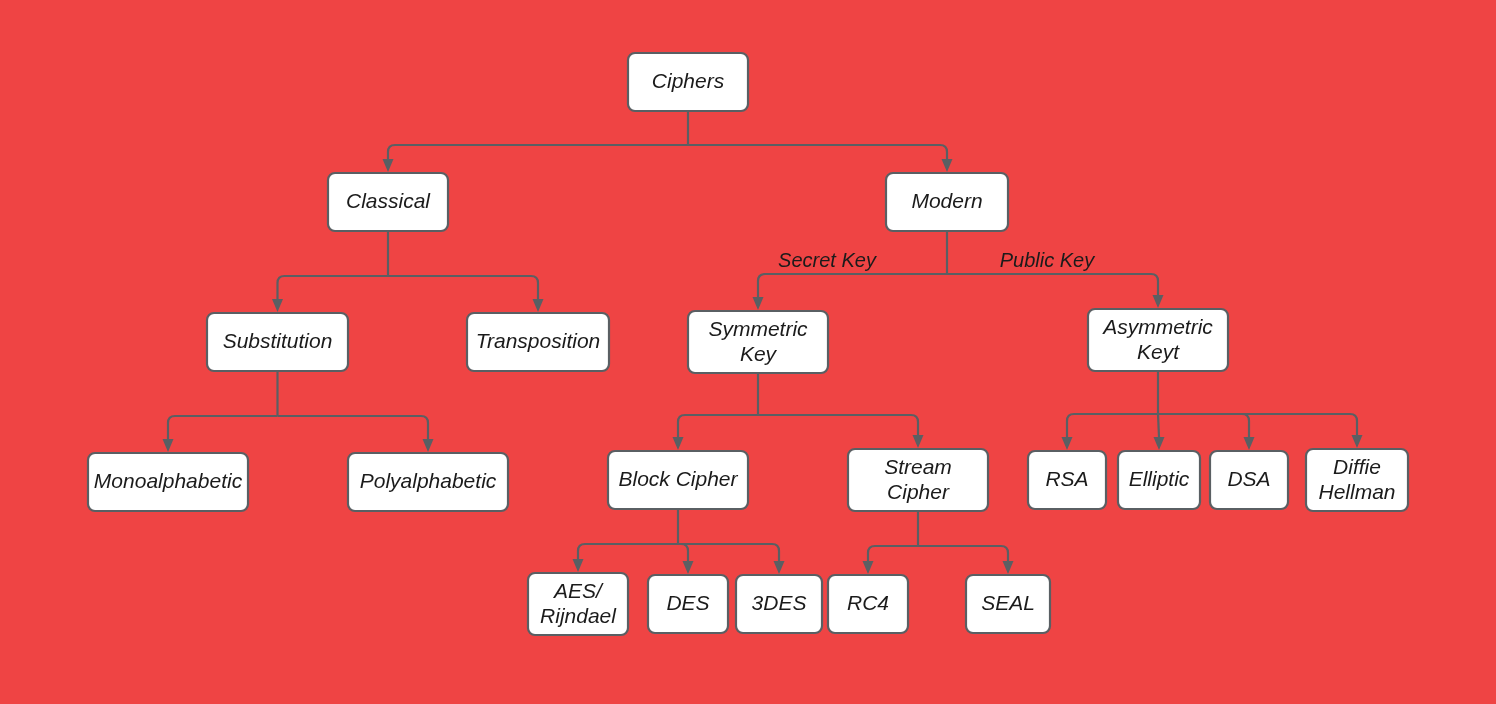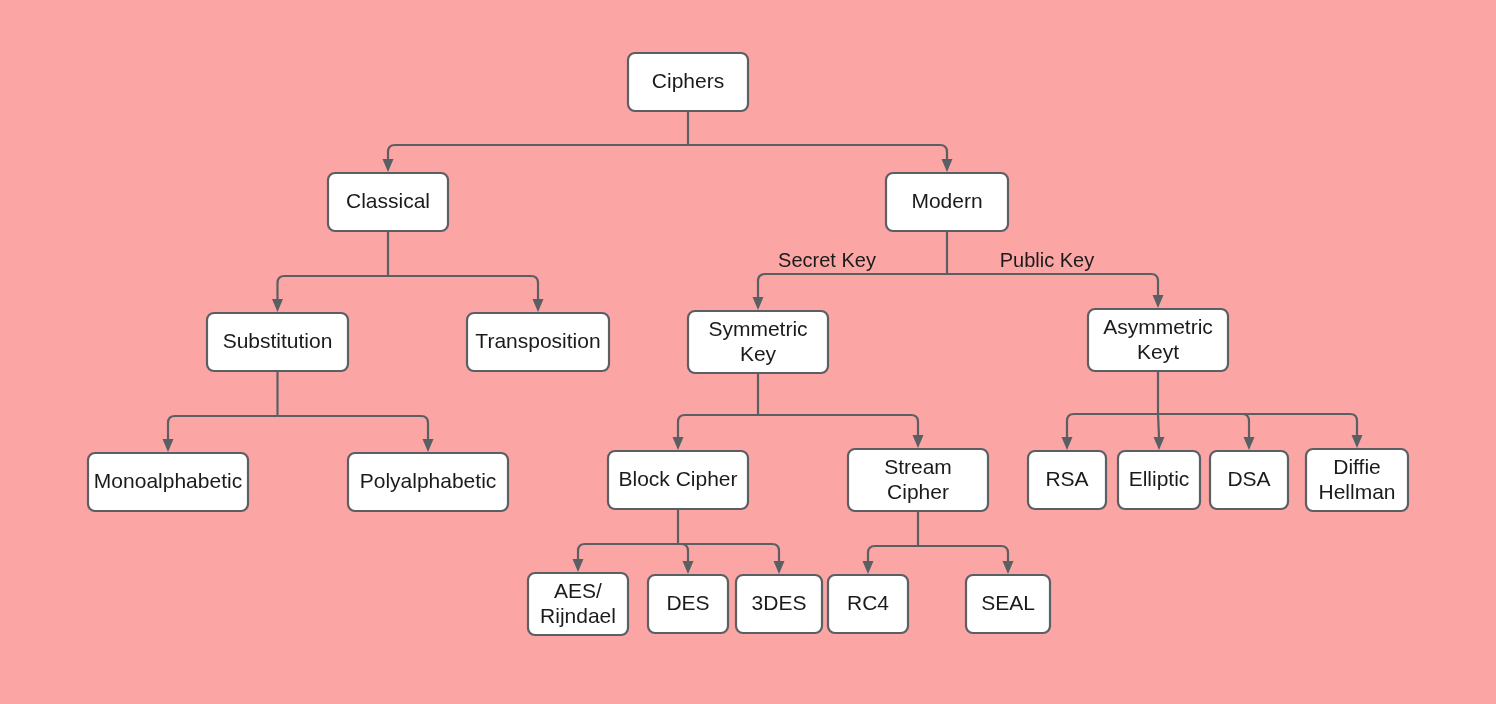--- a/index.html
+++ b/index.html
@@ -4,23 +4,24 @@
 <style>
   html, body {
     margin: 0;
     padding: 0;
     background: #ffffff;
   }
   #diagram-root {
     position: relative;
     width: 1496px;
     height: 704px;
-    background: #fca5a5;
+    background: #ef4444;
     font-family: "Liberation Sans", sans-serif;
     overflow: hidden;
+    font-style: italic;
   }
   svg.diagram-canvas {
     position: absolute;
     top: 0;
     left: 0;
     width: 1496px;
     height: 704px;
     display: block;
   }
   .node-box {

